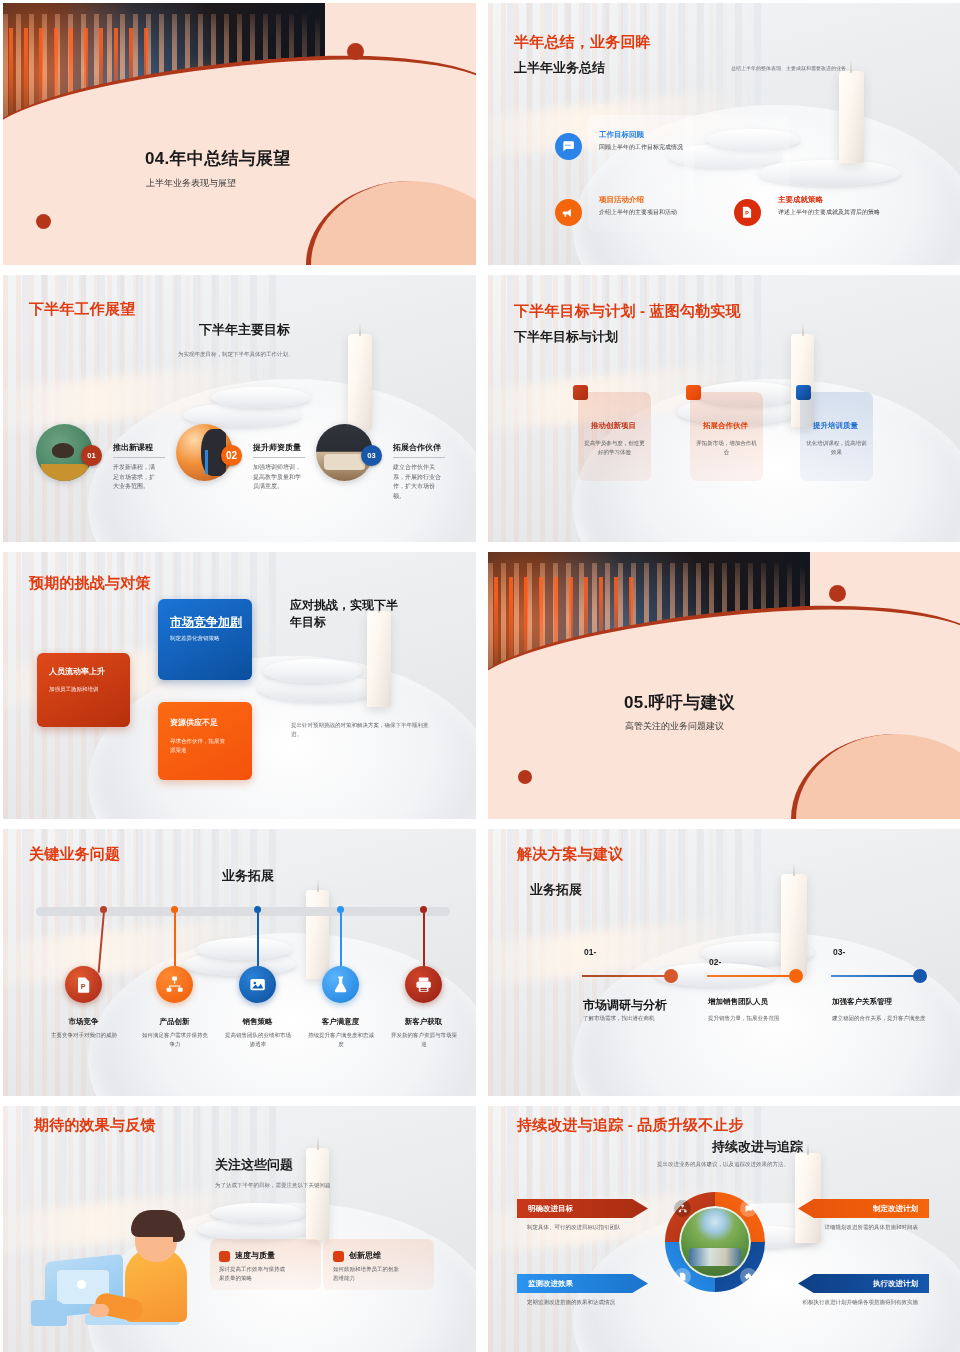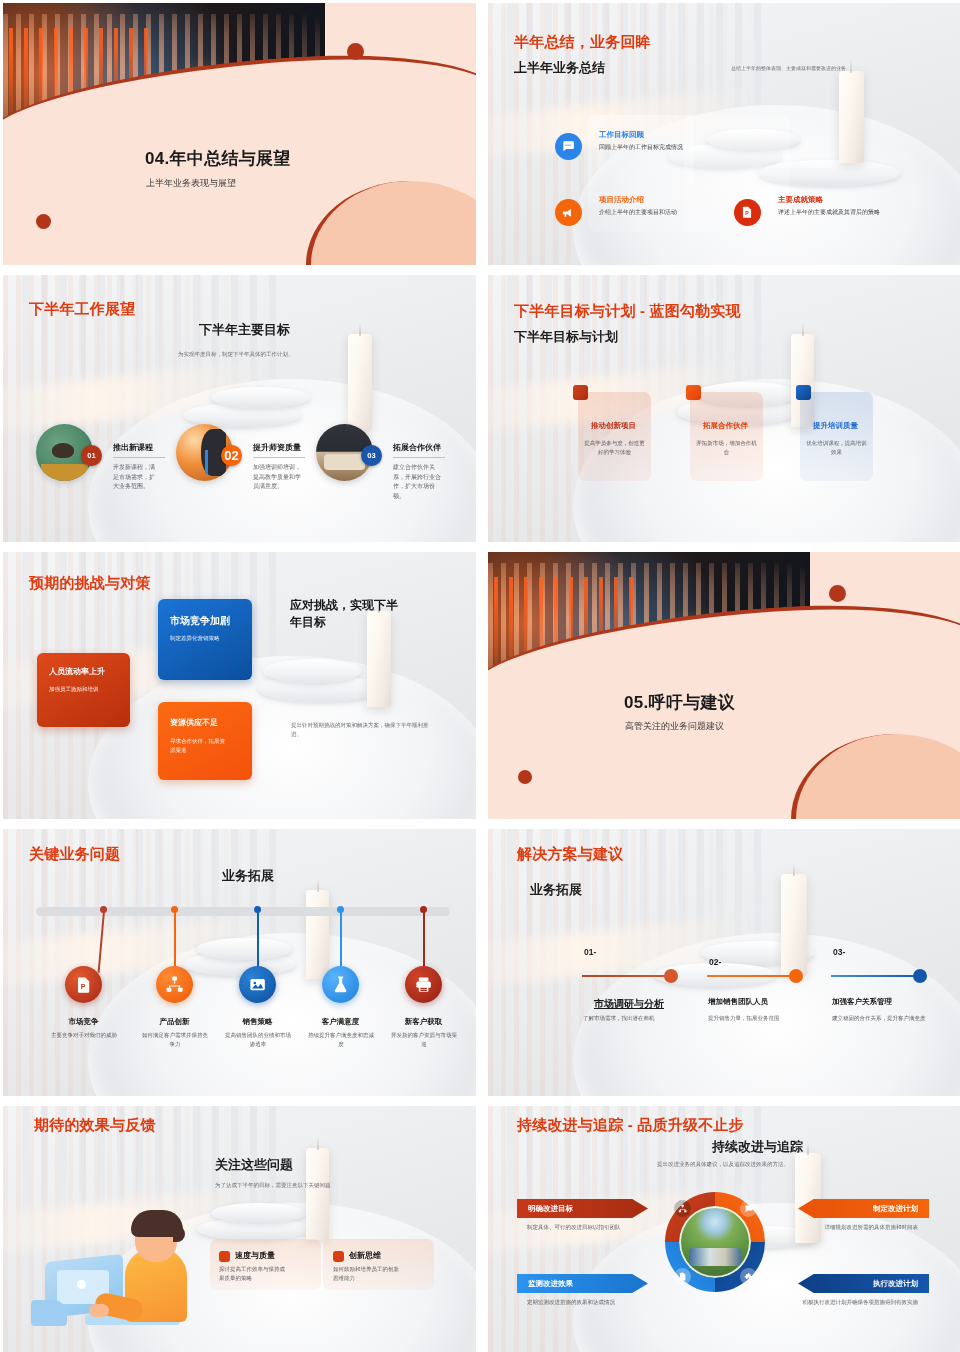--- a/index.html
+++ b/index.html
@@ -230,21 +230,21 @@
     <div class="numbadge" style="left:78px;top:170px;width:21px;height:21px;font-size:7.5px;background:#b1361a;">01</div>
     <div class="s-head" style="left:110px;top:167px;font-size:8px;">推出新课程</div>
     <div style="position:absolute;left:110px;top:182px;width:52px;height:1px;background:#bfc1c5;"></div>
     <div class="s-desc" style="left:110px;top:188px;width:46px;font-size:6px;line-height:1.6;">开发新课程，满足市场需求，扩大业务范围。</div>
 
     <div class="photo-circ" style="left:173px;top:149px;width:57px;height:57px;
          background:radial-gradient(circle at 32% 28%,#ffd9a8 0%,#f0903a 42%,#b6541a 100%);">
       <div style="position:absolute;left:44%;top:8%;width:44%;height:84%;border-radius:45% 0 0 45%;background:#2a2b33;"></div>
       <div style="position:absolute;left:50%;top:46%;width:7%;height:42%;background:#2f86d8;"></div>
     </div>
-    <div class="numbadge" style="left:218px;top:170px;width:21px;height:21px;font-size:13px;background:#f4650c;">02</div>
+    <div class="numbadge" style="left:218px;top:170px;width:21px;height:21px;font-size:10px;background:#f4650c;">02</div>
     <div class="s-head" style="left:250px;top:167px;font-size:8px;">提升师资质量</div>
     <div style="position:absolute;left:250px;top:182px;width:52px;height:1px;background:#bfc1c5;"></div>
     <div class="s-desc" style="left:250px;top:188px;width:49px;font-size:6px;line-height:1.6;">加强培训师培训，提高教学质量和学员满意度。</div>
 
     <div class="photo-circ" style="left:313px;top:149px;width:57px;height:57px;
          background:linear-gradient(180deg,#32343c 0%,#2a2c33 48%,#cdb79a 49%,#8e6f4e 100%);">
       <div style="position:absolute;left:14%;top:52%;width:72%;height:28%;border-radius:4px;background:#e8dcc8;"></div>
     </div>
     <div class="numbadge" style="left:358px;top:170px;width:21px;height:21px;font-size:7.5px;background:#1a57a8;">03</div>
     <div class="s-head" style="left:390px;top:167px;font-size:8px;">拓展合作伙伴</div>
@@ -292,21 +292,21 @@
       <div class="bg-glow"></div>
     <div class="bg-disc" style="right:20%;top:46%;width:26%;height:10%;"></div>
     <div class="bg-disc" style="right:24%;top:40%;width:21%;height:9%;"></div>
     <div class="bg-candle" style="right:18%;top:22%;width:5%;height:36%;"></div>
 
     <h2 class="s-title" style="left:26px;top:22px;font-size:15px;">预期的挑战与对策</h2>
 
     <div class="pill" style="left:155px;top:47px;width:94px;height:81px;
          background:linear-gradient(150deg,#1b74d6 0%,#0b4f9e 100%);
          box-shadow:0 3px 9px rgba(20,70,140,.35);">
-      <div class="ph" style="position:absolute;left:12px;top:15px;font-size:10px;">市场竞争加剧</div>
+      <div class="ph" style="position:absolute;left:12px;top:15px;font-size:12px;text-decoration:underline;">市场竞争加剧</div>
       <div class="pd" style="position:absolute;left:12px;top:35px;width:74px;font-size:5.5px;line-height:1.6;">制定差异化营销策略</div>
     </div>
 
     <div class="pill" style="left:34px;top:101px;width:93px;height:74px;
          background:linear-gradient(150deg,#e0491a 0%,#b6300c 100%);
          box-shadow:0 3px 9px rgba(160,50,15,.32);">
       <div class="ph" style="position:absolute;left:12px;top:13px;font-size:8px;">人员流动率上升</div>
       <div class="pd" style="position:absolute;left:12px;top:32px;width:74px;font-size:5.5px;line-height:1.6;">加强员工激励和培训</div>
     </div>
 
@@ -428,21 +428,21 @@
     <div class="bg-disc" style="left:35%;top:50%;width:26%;height:9%;"></div>
     <div class="bg-candle" style="left:62%;top:17%;width:5.5%;height:38%;"></div>
 
     <h2 class="s-title" style="left:29px;top:16px;font-size:15px;">解决方案与建议</h2>
     <h3 class="s-sub" style="left:42px;top:52px;font-size:13px;">业务拓展</h3>
 
     <div style="position:absolute;left:96px;top:118px;font-size:8.5px;font-weight:bold;color:#232323;">01-</div>
     <div style="position:absolute;left:94px;top:146px;width:90px;height:2px;
          background:linear-gradient(90deg,#a84a2a,#d6582c);"></div>
     <div style="position:absolute;left:176px;top:140px;width:14px;height:14px;border-radius:50%;background:#d6582c;"></div>
-    <div class="s-head" style="left:106px;top:168px;font-size:10px;text-decoration:underline;">市场调研与分析</div>
+    <div class="s-head" style="left:95px;top:168px;font-size:12px;">市场调研与分析</div>
     <div class="s-desc" style="left:95px;top:185px;width:110px;font-size:5.5px;line-height:1.7;">了解市场需求，找出潜在商机</div>
 
     <div style="position:absolute;left:221px;top:128px;font-size:8.5px;font-weight:bold;color:#232323;">02-</div>
     <div style="position:absolute;left:219px;top:146px;width:90px;height:2px;
          background:linear-gradient(90deg,#f07a2a,#f4650c);"></div>
     <div style="position:absolute;left:301px;top:140px;width:14px;height:14px;border-radius:50%;background:#f4650c;"></div>
     <div class="s-head" style="left:220px;top:168px;font-size:7.5px;">增加销售团队人员</div>
     <div class="s-desc" style="left:220px;top:185px;width:110px;font-size:5.5px;line-height:1.7;">提升销售力量，拓展业务范围</div>
 
     <div style="position:absolute;left:345px;top:118px;font-size:8.5px;font-weight:bold;color:#232323;">03-</div>

